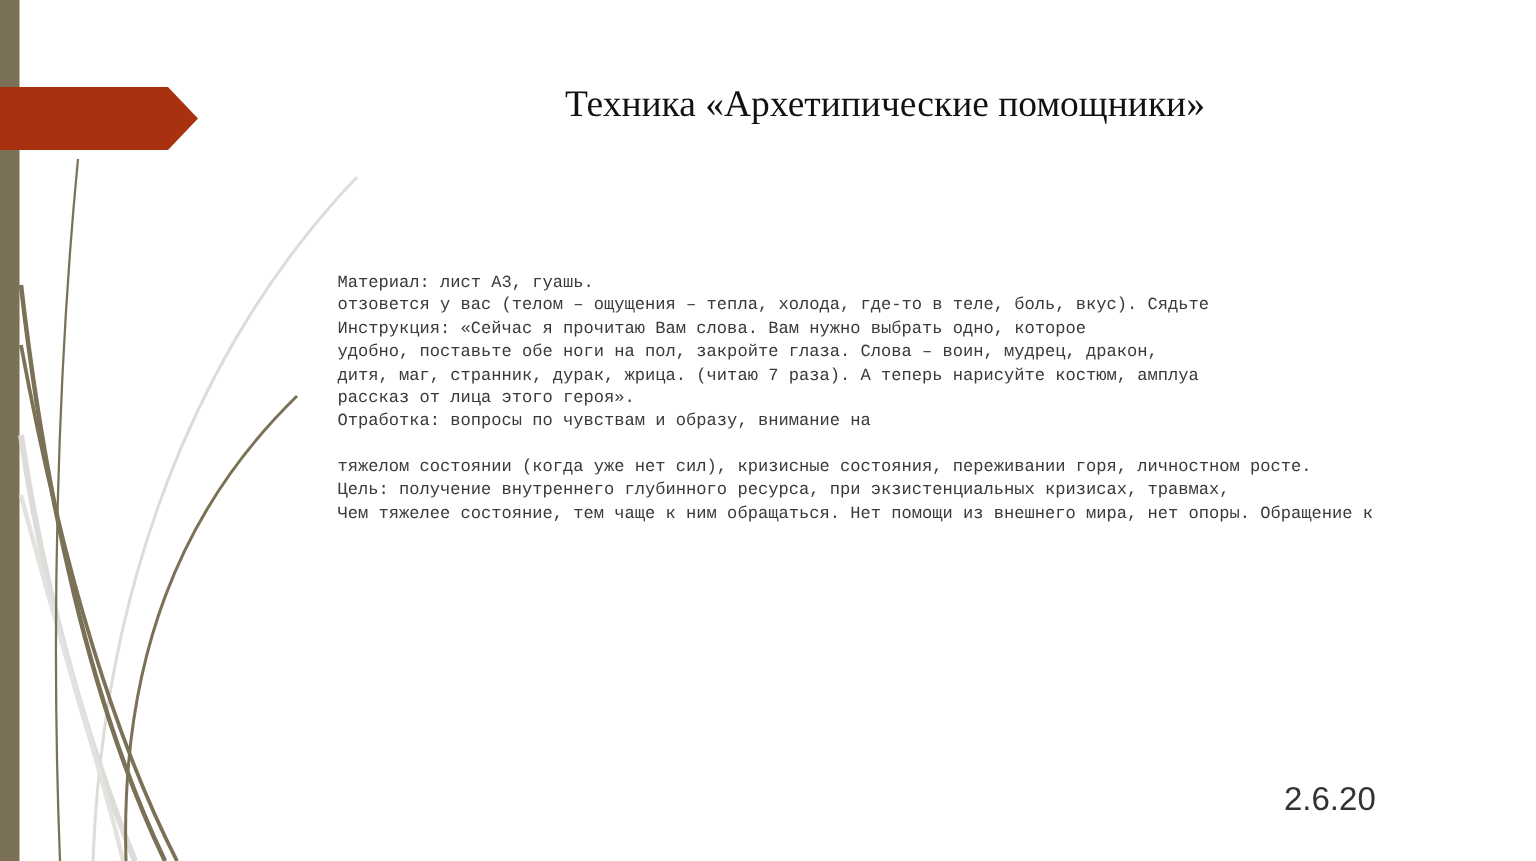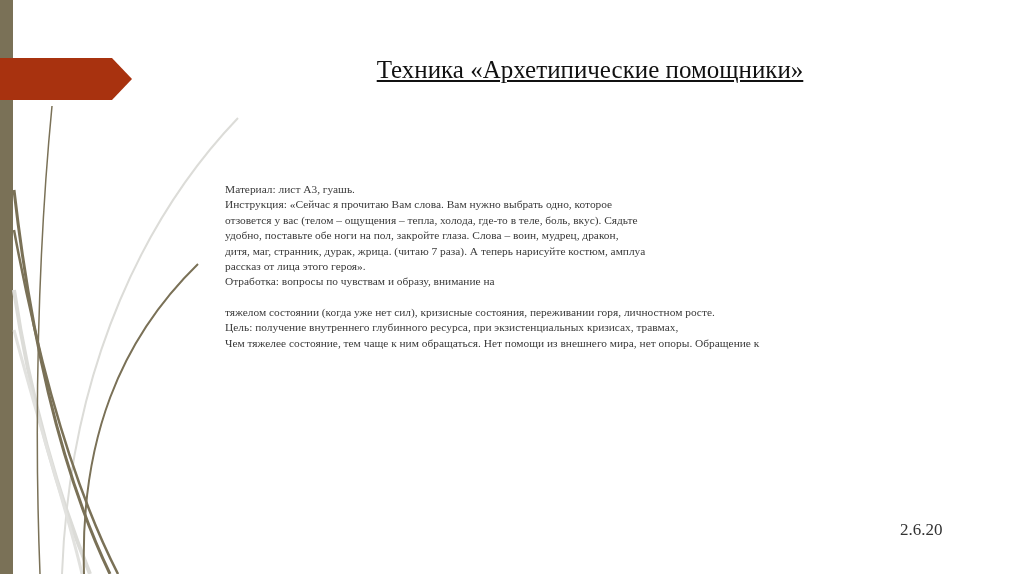--- a/index.html
+++ b/index.html
@@ -17,33 +17,33 @@
       clip-path: polygon(0 0, 112px 0, 132px 21px, 112px 42px, 0 42px);
     }
     .deco {
       position: absolute; left: 0; top: 0; width: 260px; height: 574px;
       pointer-events: none;
     }
     .title {
       position: absolute; left: 300px; top: 56px; width: 580px;
       text-align: center;
       font-family: "Liberation Serif", serif;
-      font-size: 25px; color: #111111; white-space: nowrap; text-decoration: underline;
+      font-size: 25px; color: #111111; white-space: nowrap;
     }
     .body-text {
       position: absolute; left: 225px; top: 182px; width: 760px;
-      font-family: Liberation Serif, serif;
+      font-family: Liberation Mono, monospace;
       font-size: 11.4px; line-height: 15.4px; color: #3a3a3a;
     }
     .body-text p { margin: 0; white-space: nowrap; }
     .body-text .gap { height: 15px; }
     .slide-number {
-      position: absolute; left: 900px; top: 520px;
-      font-family: Liberation Serif, serif;
-      font-size: 17px; color: #333333;
+      position: absolute; left: 856px; top: 520px;
+      font-family: Liberation Sans, sans-serif;
+      font-size: 22px; color: #333333;
     }
   </style>
 </head>
 <body>
 
 <div class="left-bar"></div>
 
 <svg class="deco" viewBox="0 0 260 574">
 
   <path d="M238,118 C150,210 70,360 62,574" stroke="#dcdcd8" stroke-width="2" fill="none"></path>
@@ -55,22 +55,22 @@
   <path d="M14,230 C40,370 75,490 118,574" stroke="#7a7157" stroke-width="2.5" fill="none"></path>
   <path d="M198,264 C120,340 80,440 84,574" stroke="#7a7157" stroke-width="2" fill="none"></path>
 </svg>
 
 <div class="arrow"></div>
 
 <div class="title">Техника «Архетипические помощники»</div>
 
 <div class="body-text">
   <p>Материал: лист А3, гуашь.</p>
+  <p>отзовется у вас (телом – ощущения – тепла, холода, где-то в теле, боль, вкус). Сядьте</p>
   <p>Инструкция: «Сейчас я прочитаю Вам слова. Вам нужно выбрать одно, которое</p>
-  <p>отзовется у вас (телом – ощущения – тепла, холода, где-то в теле, боль, вкус). Сядьте</p>
   <p>удобно, поставьте обе ноги на пол, закройте глаза. Слова – воин, мудрец, дракон,</p>
   <p>дитя, маг, странник, дурак, жрица. (читаю 7 раза). А теперь нарисуйте костюм, амплуа</p>
   <p>рассказ от лица этого героя».</p>
   <p>Отработка: вопросы по чувствам и образу, внимание на</p>
   <div class="gap"></div>
   <p>тяжелом состоянии (когда уже нет сил), кризисные состояния, переживании горя, личностном росте.</p>
   <p>Цель: получение внутреннего глубинного ресурса, при экзистенциальных кризисах, травмах,</p>
   <p>Чем тяжелее состояние, тем чаще к ним обращаться. Нет помощи из внешнего мира, нет опоры. Обращение к</p>
 </div>
 

